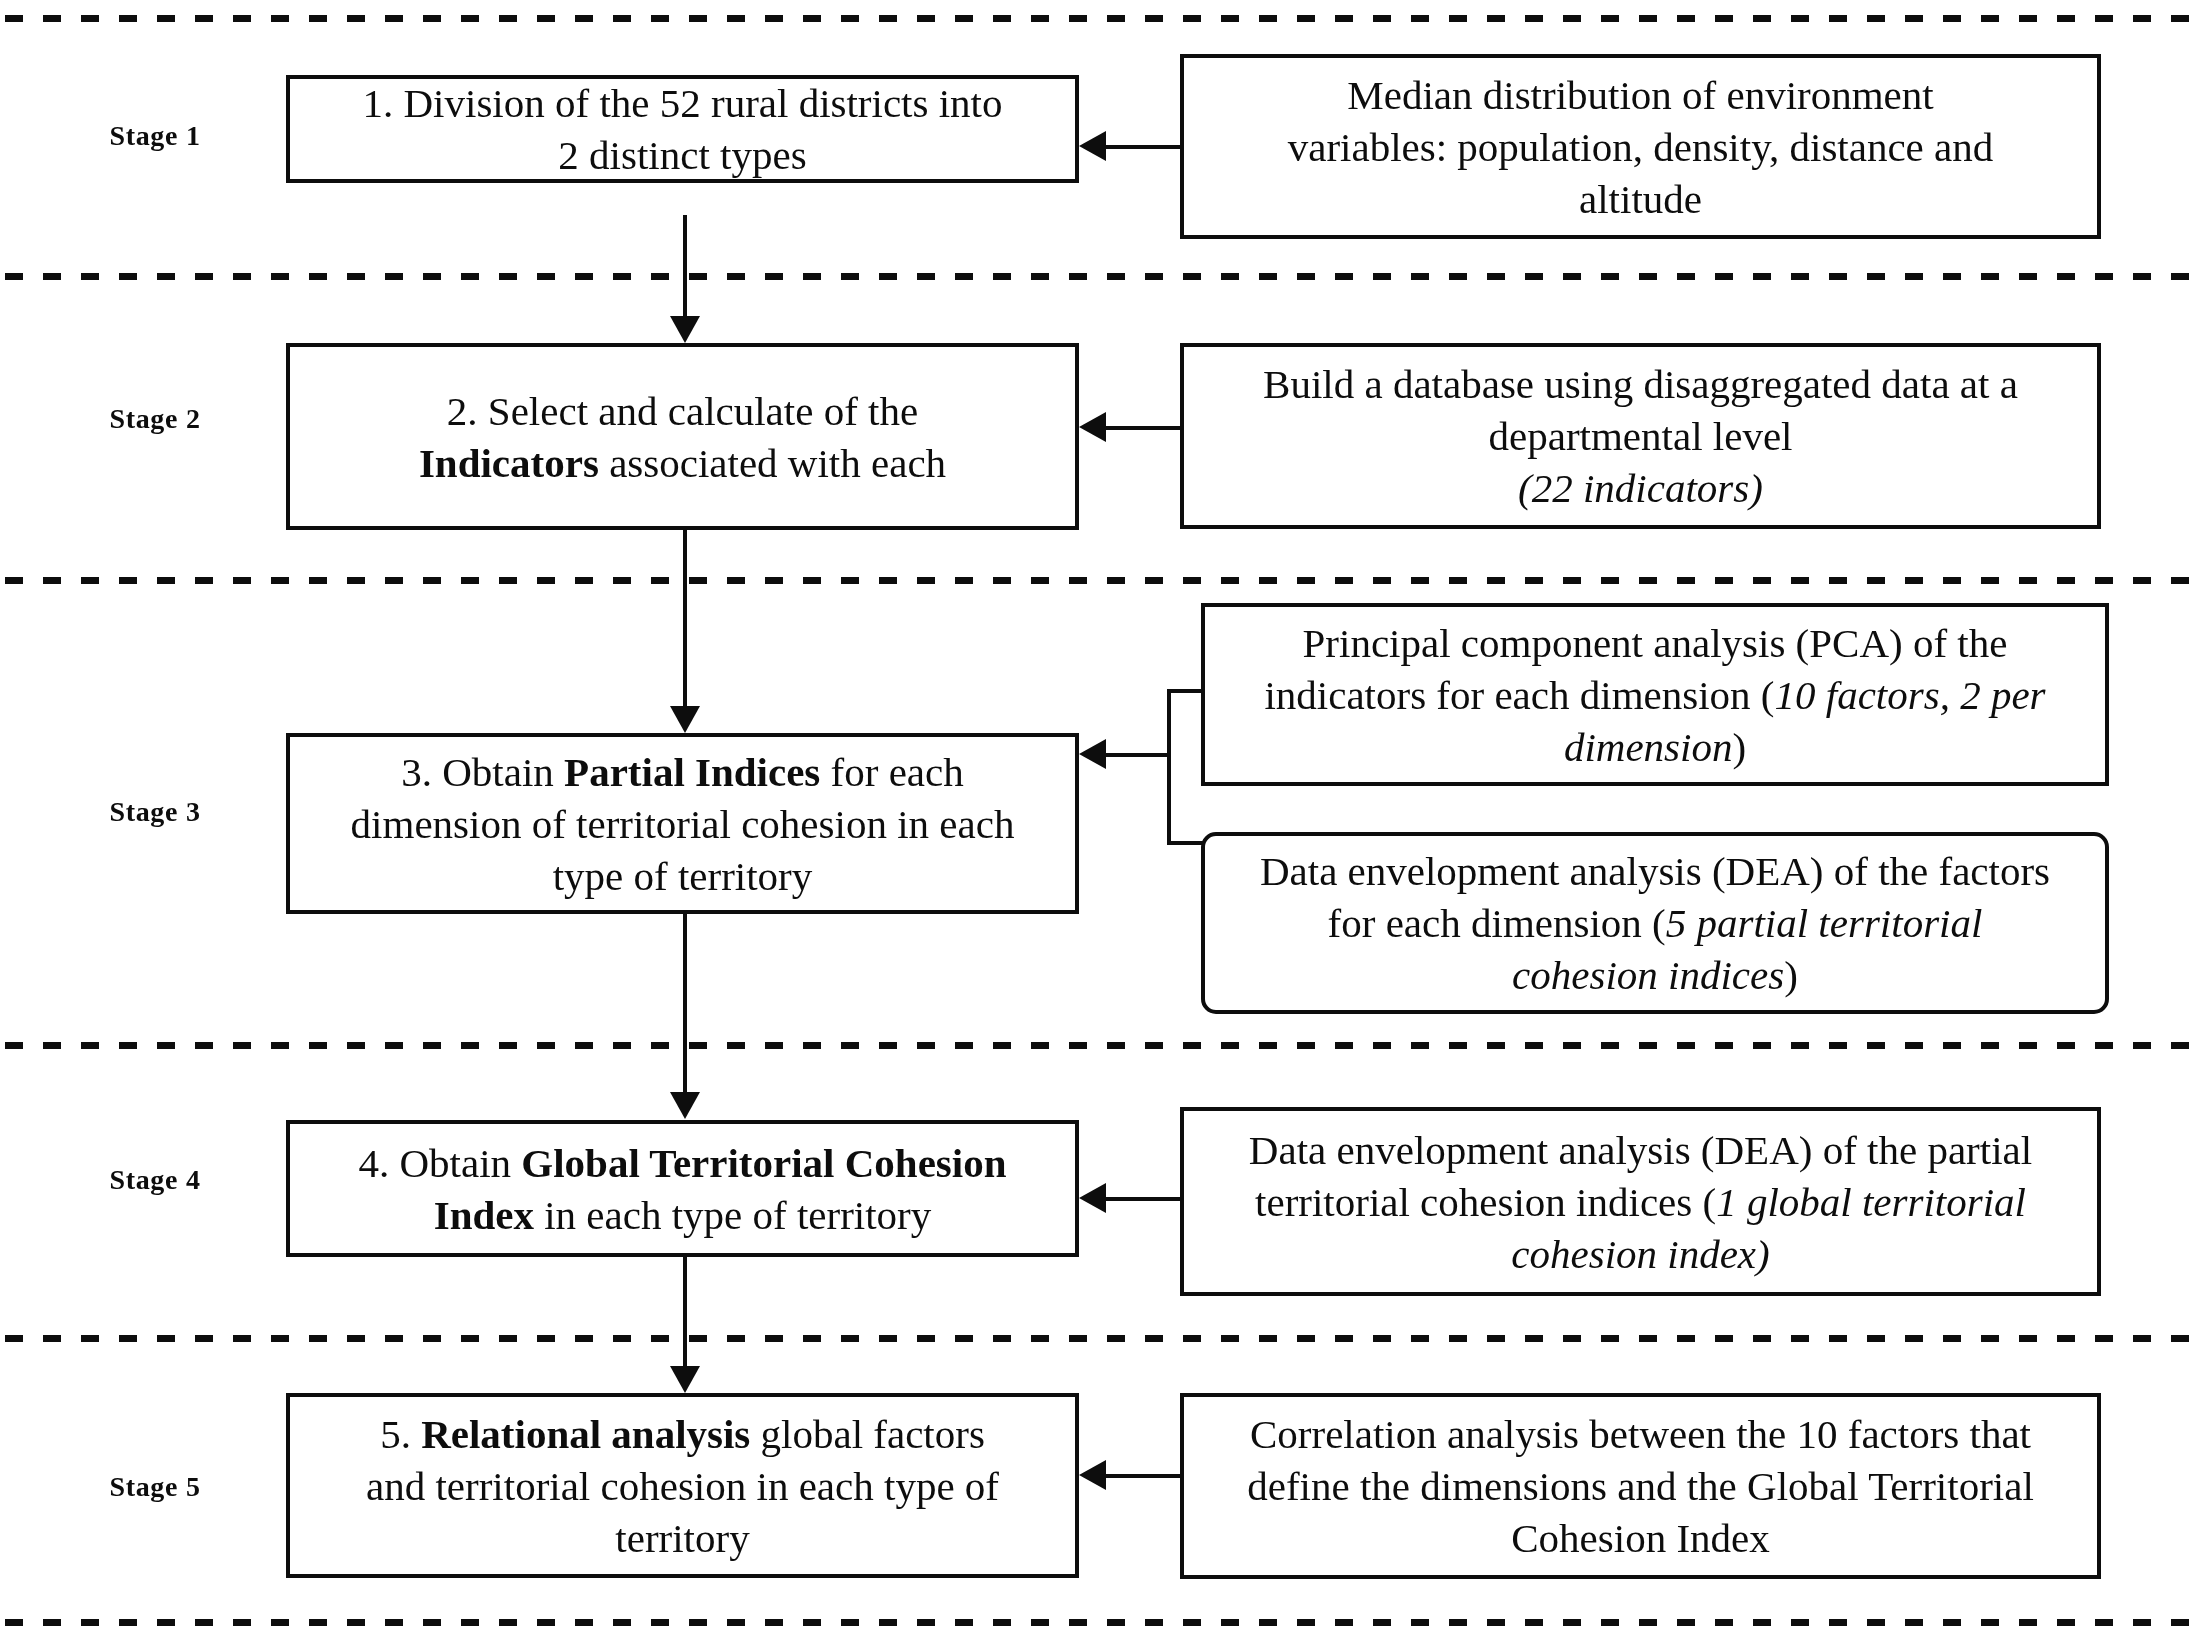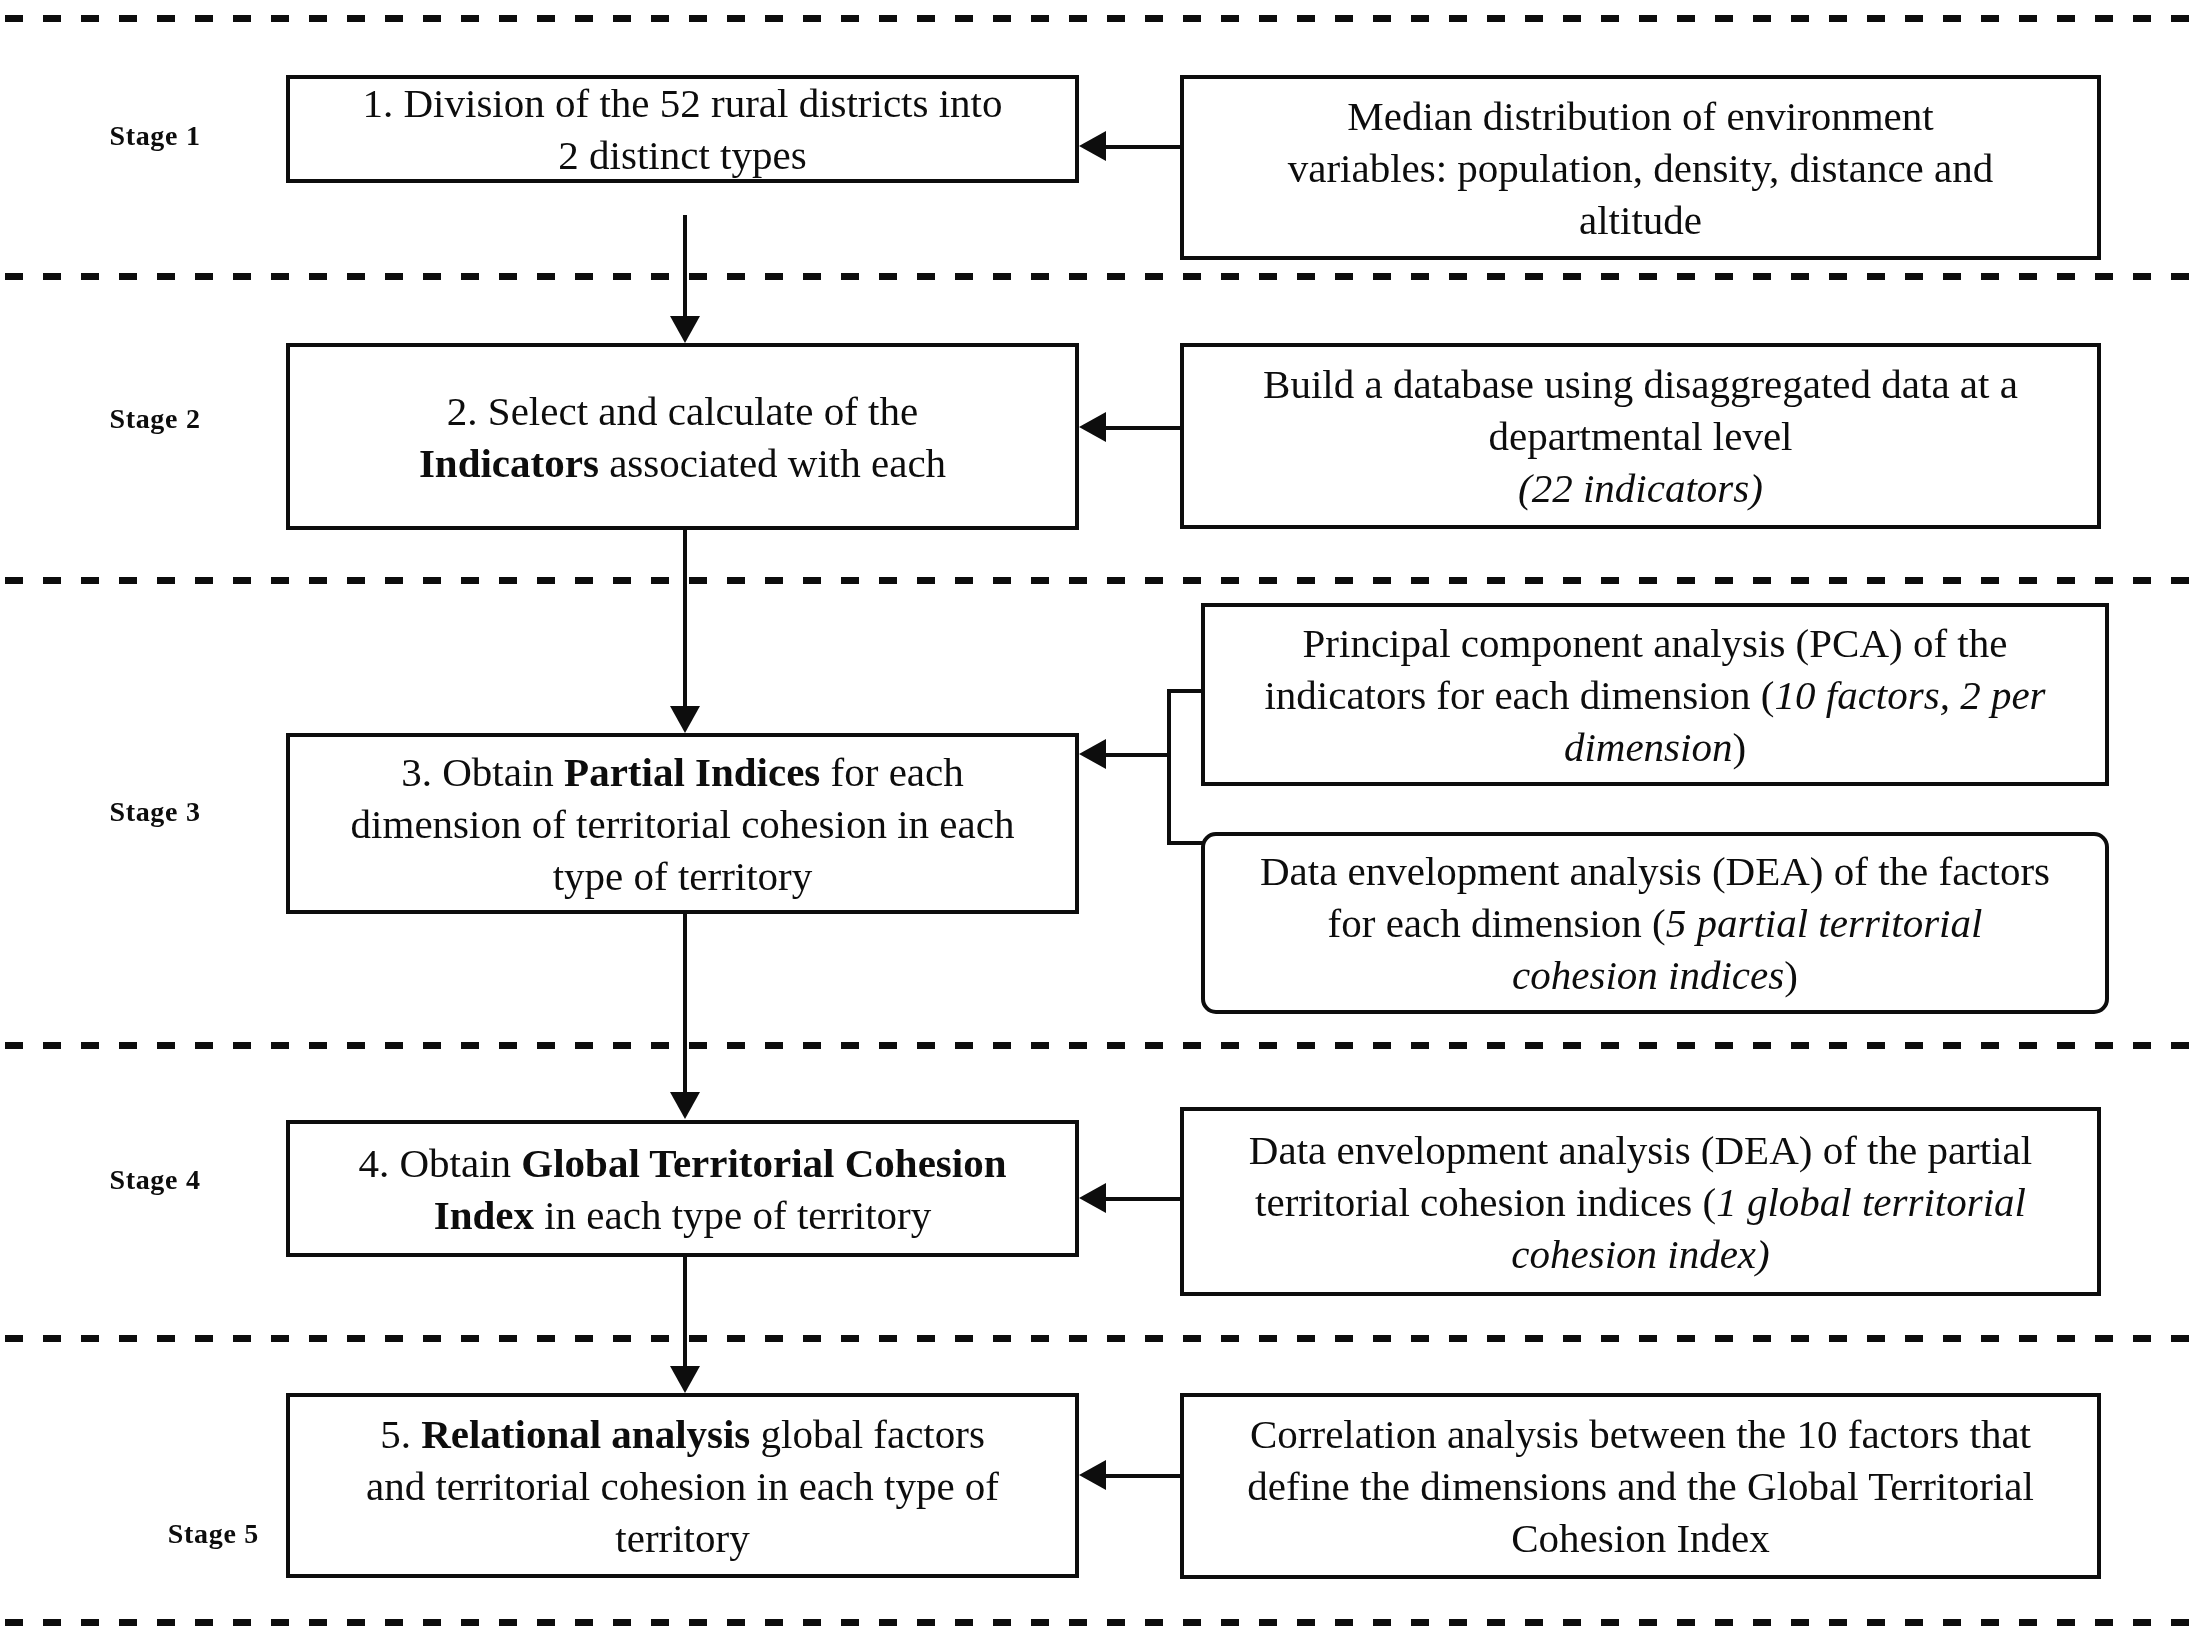--- a/index.html
+++ b/index.html
@@ -60,27 +60,27 @@
   <div class="dash-line" style="top:273px;"></div>
   <div class="dash-line" style="top:577px;"></div>
   <div class="dash-line" style="top:1042px;"></div>
   <div class="dash-line" style="top:1335px;"></div>
   <div class="dash-line" style="top:1619px;"></div>
 
   <div class="stage-label" style="top:120px;">Stage 1</div>
   <div class="stage-label" style="top:403px;">Stage 2</div>
   <div class="stage-label" style="top:796px;">Stage 3</div>
   <div class="stage-label" style="top:1164px;">Stage 4</div>
-  <div class="stage-label" style="top:1518px;text-align:right;">Stage 5</div>
+  <div class="stage-label" style="top:1471px;">Stage 5</div>
 
   <div class="box main-box" style="top:75px;height:108px;">
       <div class="tl"><span>1. Division of the 52 rural districts into</span></div>
       <div class="tl"><span>2 distinct types</span></div>
     </div>
-  <div class="box right-box" style="top:54px;height:185px;margin-top:21px;">
+  <div class="box right-box" style="top:54px;height:185px;">
       <div class="tl"><span>Median distribution of environment</span></div>
       <div class="tl"><span>variables: population, density, distance and</span></div>
       <div class="tl"><span>altitude</span></div>
     </div>
   <div class="harrow" style="top:131px;left:1079px;width:101px;">
       <span class="head"></span>
       <span class="shaft"></span>
     </div>
   <div class="varrow" style="top:215px;height:128px;">
       <span class="shaft"></span>

